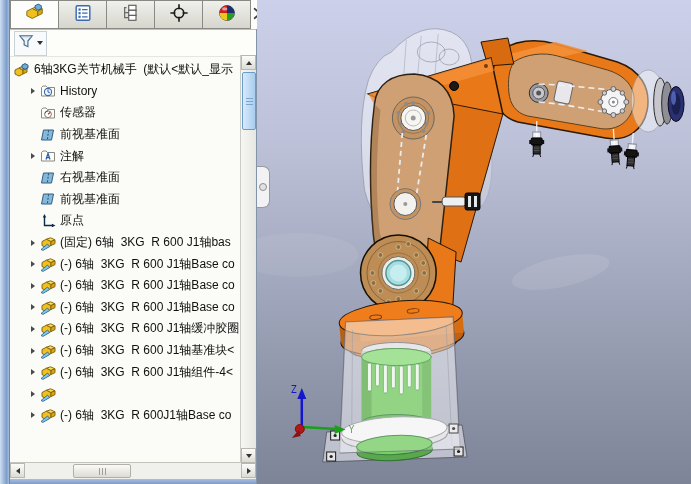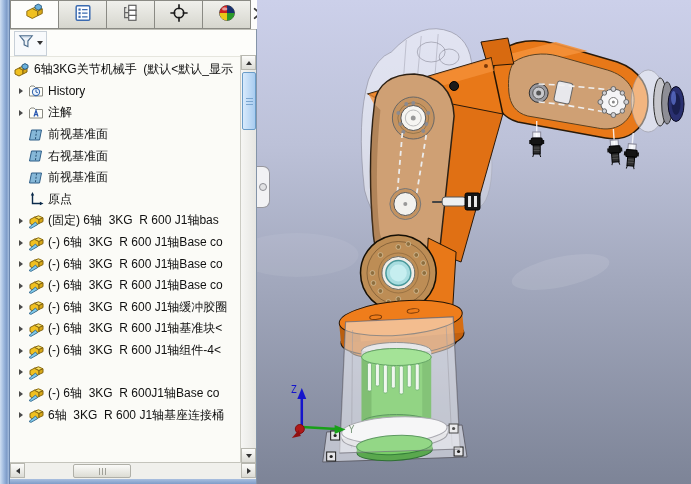--- a/index.html
+++ b/index.html
@@ -15,21 +15,21 @@
   .tabs{display:flex;}
   .ptab{width:47px;display:flex;align-items:center;justify-content:center;
         background:linear-gradient(#f0f0ec,#d6d6ce);border:1px solid #8a8a84;border-right:none;cursor:pointer;}
   .ptab:last-child{border-right:1px solid #8a8a84;}
   .ptab.active{background:#fdfdfb;}
   .overflow-btn{margin-left:auto;width:26px;display:flex;align-items:center;justify-content:center;background:#fdfdfb;cursor:pointer;}
   .filter-row{height:26px;flex:none;background:#fdfdfa;border-bottom:1px solid #e6e6de;display:flex;align-items:center;padding-left:4px;}
   .filter-btn{display:flex;align-items:center;gap:2px;padding:1px 3px;border:1px solid #c8d0d8;background:#f8fafc;cursor:pointer;}
   .caret{width:0;height:0;border-left:3.5px solid transparent;border-right:3.5px solid transparent;border-top:4px solid #333;}
   .tree{flex:1;overflow:hidden;padding-top:2px;background:#fbfbf7;}
-  .tree-row{display:flex;align-items:center;height:21.6px;padding-left:3px;font-size:12px;color:#101010;cursor:default;}
+  .tree-row{display:flex;align-items:center;height:21.6px;padding-left:15px;font-size:12px;color:#101010;cursor:default;}
   .tw{width:15px;flex:none;display:flex;align-items:center;justify-content:center;}
   .tri{width:0;height:0;border-top:3.5px solid transparent;border-bottom:3.5px solid transparent;border-left:4.5px solid #4a4a4a;}
   .ti{width:17px;flex:none;display:flex;align-items:center;}
   .tl{margin-left:3px;white-space:pre;overflow:hidden;}
   
   .v-scroll{position:absolute;top:55px;bottom:21px;right:0;width:15px;
             background:linear-gradient(90deg,#f6f6f4,#e6e6e2);border-left:1px solid #ccccc4;}
   .sb-btn{width:15px;height:15px;display:flex;align-items:center;justify-content:center;background:linear-gradient(#fcfcfa,#dcdcd6);border:1px solid #b8b8b0;box-sizing:border-box;}
   .v-scroll .sb-btn.down{position:absolute;bottom:0;}
   .sb-thumb{position:absolute;top:17px;left:1px;width:12px;height:56px;border:1px solid #6a9cc8;border-radius:2px;
@@ -147,41 +147,55 @@
             <svg viewBox="0 0 16 16" width="16" height="16">
               <path d="M1.5,4.5 L1.5,13 H14.5 V4.5 H7.5 L6,3 H3 Z" fill="#fefef8" stroke="#8a8a82"></path>
               <circle cx="8" cy="9" r="3.6" fill="#eef4fc" stroke="#3a6ab0" stroke-width="1.1"></circle>
               <path d="M8,9 V6.6 M8,9 L9.8,9.8" stroke="#3a6ab0" stroke-width="1.1" fill="none"></path>
             </svg>
           </span>
     <span class="tl">History</span>
   </div>
         <div class="tree-row">
     <span class="tw">
+            <i class="tri" style="visibility: hidden;"></i>
+          </span>
+    <span class="ti">
+            <svg viewBox="0 0 16 16" width="16" height="16">
+              <path d="M1.5,4.5 L1.5,13 H14.5 V4.5 H7.5 L6,3 H3 Z" fill="#fefef8" stroke="#8a8a82"></path>
+              <circle cx="8" cy="9.2" r="3.4" fill="#fff" stroke="#777"></circle>
+              <path d="M8,9.2 L10.2,7.4" stroke="#c02020" stroke-width="1.2"></path>
+              <path d="M5.2,8.2 A3.4,3.4 0 0 1 8,5.8" fill="none" stroke="#c02020"></path>
+            </svg>
+          </span>
+    <span class="tl">传感器</span>
+  </div>
+        <div class="tree-row">
+    <span class="tw">
+            <i class="tri" style="visibility: hidden;"></i>
+          </span>
+    <span class="ti">
+            <svg viewBox="0 0 16 16" width="16" height="16">
+              <path d="M3.5,3 H13.5 L11.5,13 H1.5 Z" fill="rgba(105,168,208,0.8)" stroke="#2e5e88"></path>
+              <path d="M8.6,3.4 L7.4,12.6" stroke="#1e4668" stroke-width="0.9" stroke-dasharray="2,1.4"></path>
+            </svg>
+          </span>
+    <span class="tl">前视基准面</span>
+  </div>
+        <div class="tree-row">
+    <span class="tw">
             <i class="tri"></i>
           </span>
     <span class="ti">
             <svg viewBox="0 0 16 16" width="16" height="16">
               <path d="M1.5,4.5 L1.5,13 H14.5 V4.5 H7.5 L6,3 H3 Z" fill="#fefef8" stroke="#8a8a82"></path>
               <path d="M6,11.5 L8,5.5 L10,11.5 M6.7,9.6 H9.3" fill="none" stroke="#2a58b0" stroke-width="1.2"></path>
             </svg>
           </span>
     <span class="tl">注解</span>
-  </div>
-        <div class="tree-row">
-    <span class="tw">
-            <i class="tri" style="visibility: hidden;"></i>
-          </span>
-    <span class="ti">
-            <svg viewBox="0 0 16 16" width="16" height="16">
-              <path d="M3.5,3 H13.5 L11.5,13 H1.5 Z" fill="rgba(105,168,208,0.8)" stroke="#2e5e88"></path>
-              <path d="M8.6,3.4 L7.4,12.6" stroke="#1e4668" stroke-width="0.9" stroke-dasharray="2,1.4"></path>
-            </svg>
-          </span>
-    <span class="tl">前视基准面</span>
   </div>
         <div class="tree-row">
     <span class="tw">
             <i class="tri" style="visibility: hidden;"></i>
           </span>
     <span class="ti">
             <svg viewBox="0 0 16 16" width="16" height="16">
               <path d="M3.5,3 H13.5 L11.5,13 H1.5 Z" fill="rgba(105,168,208,0.8)" stroke="#2e5e88"></path>
               <path d="M8.6,3.4 L7.4,12.6" stroke="#1e4668" stroke-width="0.9" stroke-dasharray="2,1.4"></path>
             </svg>
@@ -330,34 +344,20 @@
           </span>
     <span class="ti">
             <svg viewBox="0 0 16 16" width="16" height="16">
               <path d="M2,6.5 L6.5,4.2 L11,6.5 L11,10.5 L6.5,12.8 L2,10.5 Z" fill="#f0c020" stroke="#86660e"></path>
               <path d="M6.5,4.2 L11,6.5 L15,4.8 L10.5,2.8 Z" fill="#f8e060" stroke="#86660e"></path>
               <path d="M11,6.5 L15,4.8 L15,8.6 L11,10.5 Z" fill="#d8a818" stroke="#86660e"></path>
               <path d="M1,14.5 L7.5,9 L9.6,11.6 L3,15.4 Z" fill="#7cc8e8" stroke="#2e6088" stroke-width="0.8"></path>
             </svg>
           </span>
     <span class="tl">(-) 6轴  3KG  R 600J1轴Base co</span>
-  </div>
-        <div class="tree-row">
-    <span class="tw">
-            <i class="tri"></i>
-          </span>
-    <span class="ti">
-            <svg viewBox="0 0 16 16" width="16" height="16">
-              <path d="M2,6.5 L6.5,4.2 L11,6.5 L11,10.5 L6.5,12.8 L2,10.5 Z" fill="#f0c020" stroke="#86660e"></path>
-              <path d="M6.5,4.2 L11,6.5 L15,4.8 L10.5,2.8 Z" fill="#f8e060" stroke="#86660e"></path>
-              <path d="M11,6.5 L15,4.8 L15,8.6 L11,10.5 Z" fill="#d8a818" stroke="#86660e"></path>
-              <path d="M1,14.5 L7.5,9 L9.6,11.6 L3,15.4 Z" fill="#7cc8e8" stroke="#2e6088" stroke-width="0.8"></path>
-            </svg>
-          </span>
-    <span class="tl">6轴  3KG  R 600 J1轴基座连接桶</span>
   </div>
       </div>
 
     <div class="v-scroll">
       <div class="sb-btn">
           <i class="tri-up"></i>
         </div>
       <div class="sb-thumb">
           <i></i>
           <i></i>

